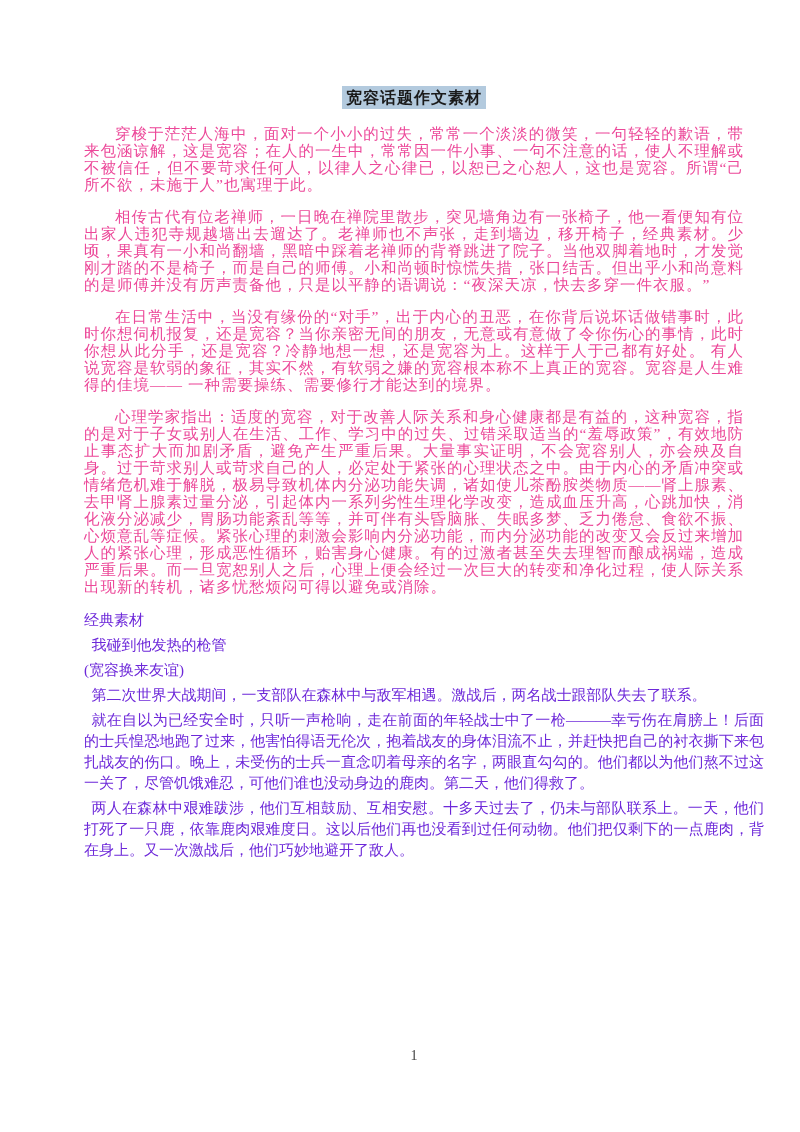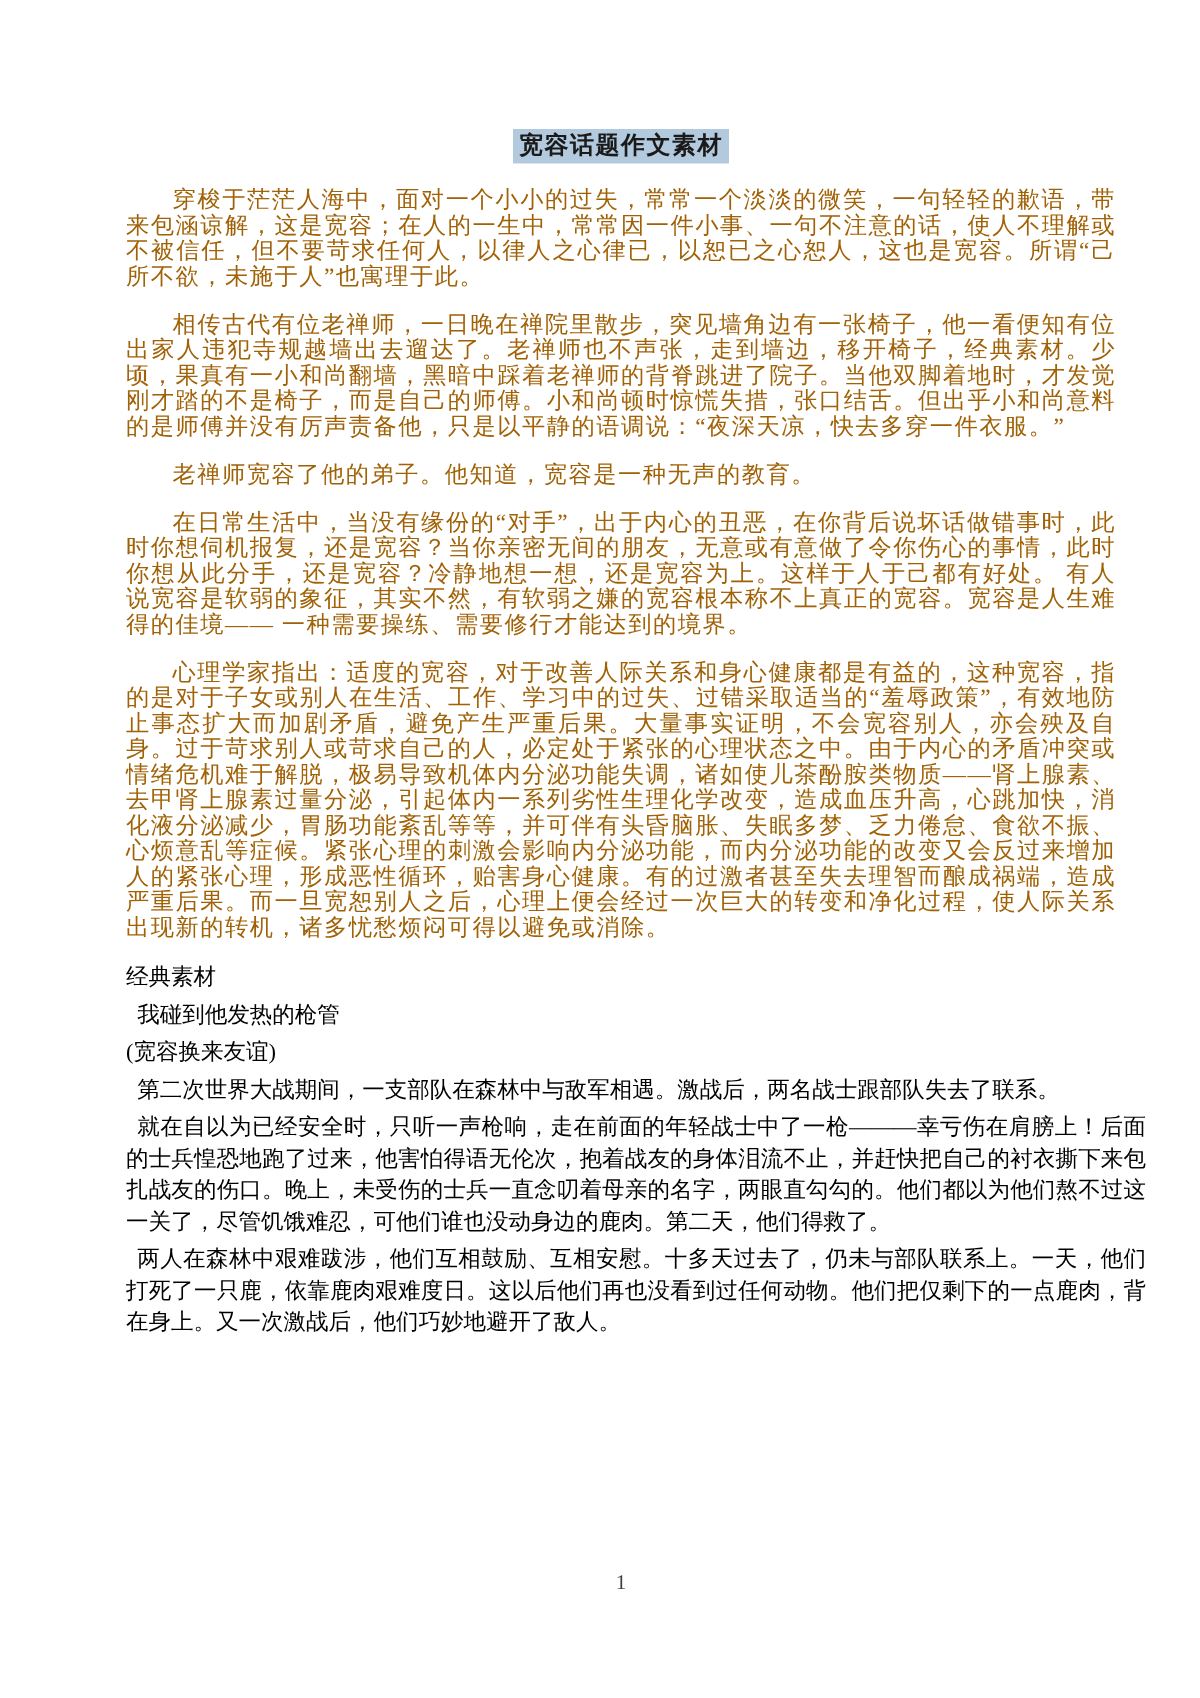--- a/index.html
+++ b/index.html
@@ -26,29 +26,29 @@
     line-height: 21px;
     padding: 1px 4px;
     letter-spacing: 1px;
   }
 
   .intro p {
     margin: 0 0 15px 0;
     font-size: 15.5px;
     line-height: 17px;
     letter-spacing: 1px;
-    color: #a16207;
+    color: #ec4899;
     text-align: justify;
     text-justify: inter-ideograph;
     text-indent: 2em;
   }
 
   .classic {
     width: 680px;
-    color: #000000;
+    color: #6d28d9;
     font-size: 15px;
     line-height: 21px;
     letter-spacing: 0;
   }
   .classic .heading {
     margin: 0 0 4px 0;
     text-indent: 0;
   }
   .classic .subheading {
     margin: 0 0 4px 0;
@@ -81,21 +81,20 @@
 <div class="page">
   <div class="content">
 
     <div class="title-wrap">
       <span class="title-highlight">宽容话题作文素材</span>
     </div>
 
     <div class="intro">
       <p>穿梭于茫茫人海中，面对一个小小的过失，常常一个淡淡的微笑，一句轻轻的歉语，带来包涵谅解，这是宽容；在人的一生中，常常因一件小事、一句不注意的话，使人不理解或不被信任，但不要苛求任何人，以律人之心律已，以恕已之心恕人，这也是宽容。所谓“己所不欲，未施于人”也寓理于此。</p>
       <p>相传古代有位老禅师，一日晚在禅院里散步，突见墙角边有一张椅子，他一看便知有位出家人违犯寺规越墙出去遛达了。老禅师也不声张，走到墙边，移开椅子，经典素材。少顷，果真有一小和尚翻墙，黑暗中踩着老禅师的背脊跳进了院子。当他双脚着地时，才发觉刚才踏的不是椅子，而是自己的师傅。小和尚顿时惊慌失措，张口结舌。但出乎小和尚意料的是师傅并没有厉声责备他，只是以平静的语调说：“夜深天凉，快去多穿一件衣服。”</p>
-      <p>老禅师宽容了他的弟子。他知道，宽容是一种无声的教育。</p>
       <p>在日常生活中，当没有缘份的“对手”，出于内心的丑恶，在你背后说坏话做错事时，此时你想伺机报复，还是宽容？当你亲密无间的朋友，无意或有意做了令你伤心的事情，此时你想从此分手，还是宽容？冷静地想一想，还是宽容为上。这样于人于己都有好处。 有人说宽容是软弱的象征，其实不然，有软弱之嫌的宽容根本称不上真正的宽容。宽容是人生难得的佳境—— 一种需要操练、需要修行才能达到的境界。</p>
       <p>心理学家指出：适度的宽容，对于改善人际关系和身心健康都是有益的，这种宽容，指的是对于子女或别人在生活、工作、学习中的过失、过错采取适当的“羞辱政策”，有效地防止事态扩大而加剧矛盾，避免产生严重后果。大量事实证明，不会宽容别人，亦会殃及自身。过于苛求别人或苛求自己的人，必定处于紧张的心理状态之中。由于内心的矛盾冲突或情绪危机难于解脱，极易导致机体内分泌功能失调，诸如使儿茶酚胺类物质——肾上腺素、去甲肾上腺素过量分泌，引起体内一系列劣性生理化学改变，造成血压升高，心跳加快，消化液分泌减少，胃肠功能紊乱等等，并可伴有头昏脑胀、失眠多梦、乏力倦怠、食欲不振、心烦意乱等症候。紧张心理的刺激会影响内分泌功能，而内分泌功能的改变又会反过来增加人的紧张心理，形成恶性循环，贻害身心健康。有的过激者甚至失去理智而酿成祸端，造成严重后果。而一旦宽恕别人之后，心理上便会经过一次巨大的转变和净化过程，使人际关系出现新的转机，诸多忧愁烦闷可得以避免或消除。</p>
     </div>
 
     <div class="classic">
       <p class="heading">经典素材</p>
       <p class="subheading">我碰到他发热的枪管</p>
       <p class="note">(宽容换来友谊)</p>
       <p class="story">第二次世界大战期间，一支部队在森林中与敌军相遇。激战后，两名战士跟部队失去了联系。</p>
       <p class="story">就在自以为已经安全时，只听一声枪响，走在前面的年轻战士中了一枪———幸亏伤在肩膀上！后面的士兵惶恐地跑了过来，他害怕得语无伦次，抱着战友的身体泪流不止，并赶快把自己的衬衣撕下来包扎战友的伤口。晚上，未受伤的士兵一直念叨着母亲的名字，两眼直勾勾的。他们都以为他们熬不过这一关了，尽管饥饿难忍，可他们谁也没动身边的鹿肉。第二天，他们得救了。</p>

